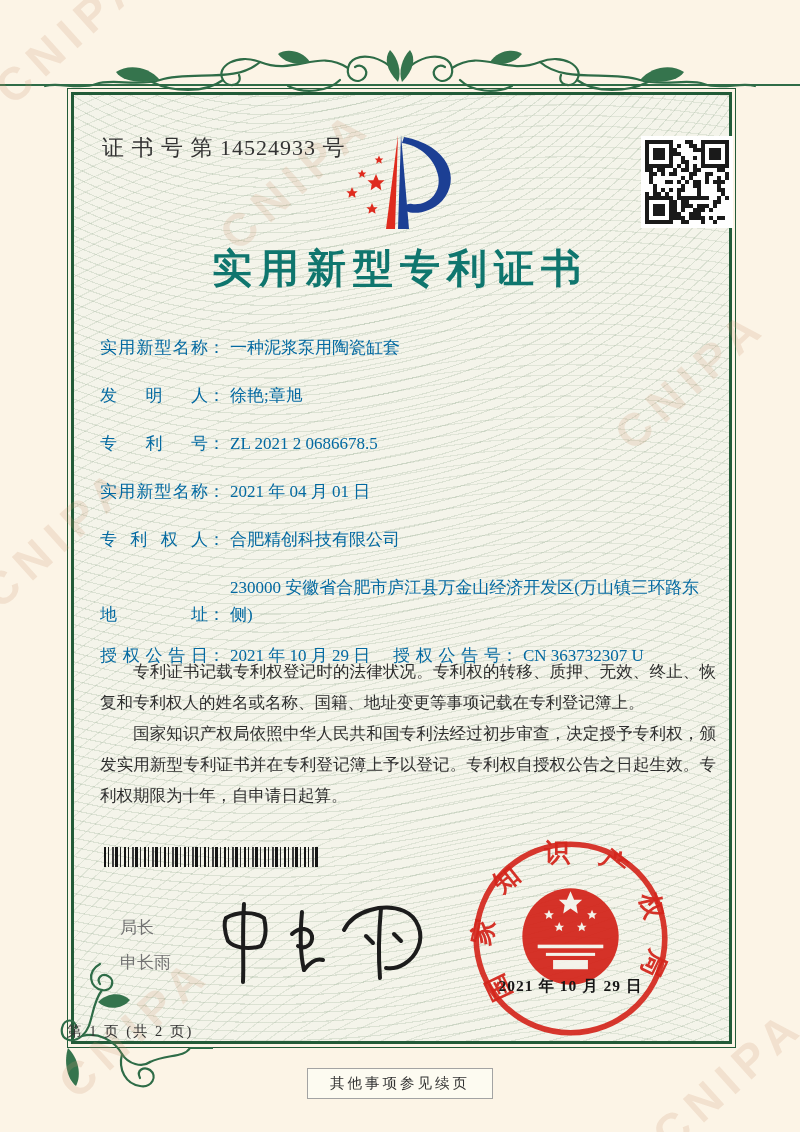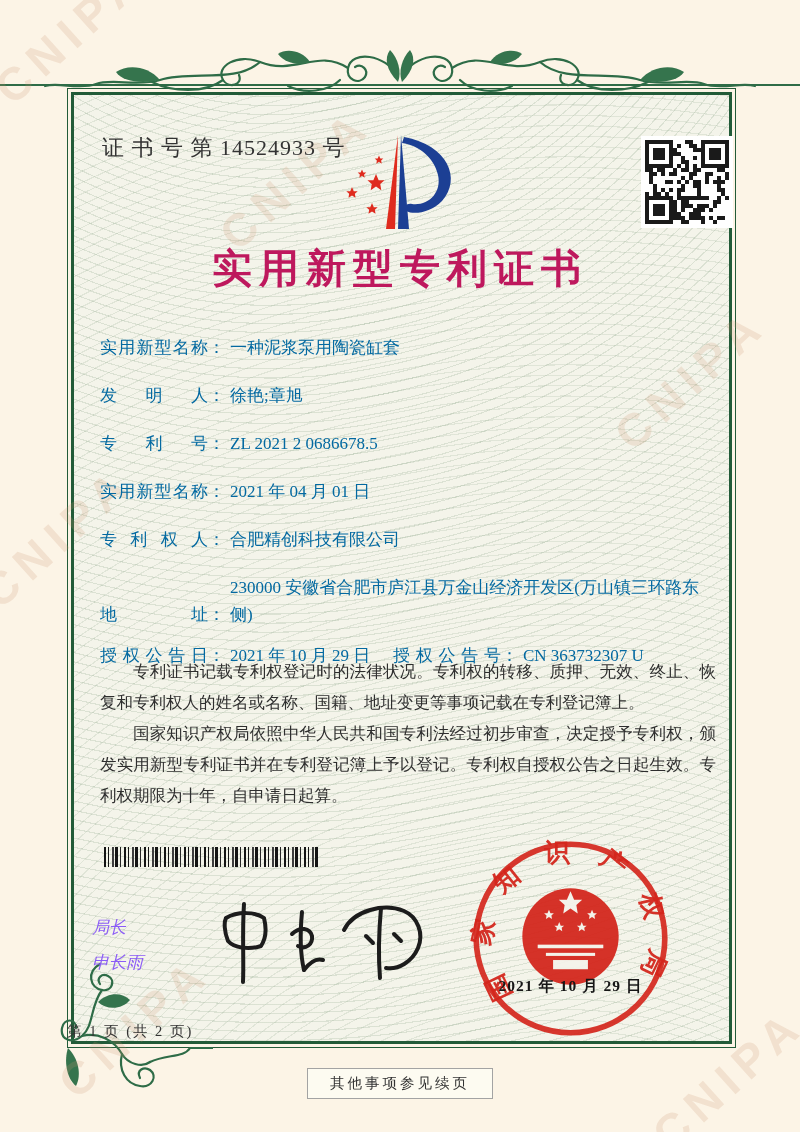--- a/index.html
+++ b/index.html
@@ -50,21 +50,21 @@
   .content { position:absolute; inset:0; z-index:4; }
 
   .cert-number { position:absolute; left:102px; top:133px; font-size:22px; letter-spacing:1px; color:#333; }
 
   .logo { position:absolute; left:330px; top:126px; }
 
   .qr-box { position:absolute; left:641px; top:136px; width:92px; height:92px; background:#fff; padding:4px; }
 
   .title {
     position:absolute; left:0; top:241px; width:800px;
-    text-align:center; font-size:40px; font-weight:bold; letter-spacing:7px; color:#be185d;
+    text-align:center; font-size:40px; font-weight:bold; letter-spacing:7px; color:#0f766e;
   }
 
   .fields { position:absolute; left:100px; top:334px; width:614px; font-size:17px; color:#0369a1; }
   .frow { display:flex; align-items:flex-start; line-height:27px; margin-bottom:21px; }
   .frow.addr { margin-bottom:14px;align-items:flex-end; }
   .flabel { flex:0 0 108px; text-align:justify; text-align-last:justify; }
   .fcolon { flex:0 0 auto; }
   .fvalue { flex:1; margin-left:5px; }
   .grant-pair { display:flex; }
   .grant-pair.first { flex:0 0 293px; }
@@ -76,21 +76,21 @@
     position:absolute; left:104px; top:847px; width:216px; height:20px;
     background:
       repeating-linear-gradient(90deg,
         #141414 0 2px, rgba(0,0,0,0) 2px 4px,
         #141414 4px 5px, rgba(0,0,0,0) 5px 8px,
         #3d3d3d 8px 10px, rgba(0,0,0,0) 10px 11px,
         #141414 11px 14px, rgba(0,0,0,0) 14px 16px,
         #262626 16px 17px, rgba(0,0,0,0) 17px 20px);
   }
 
-  .signer { position:absolute; left:92px; top:910px; font-size:17px; line-height:35px; color:#8b5cf6;font-style:italic; }
+  .signer { position:absolute; left:120px; top:910px; font-size:17px; line-height:35px; color:#737373; }
   .signature { position:absolute; left:216px; top:878px; }
 
   .seal { position:absolute; left:468px; top:836px; }
   .seal-date {
     position:absolute; left:468px; top:976px; width:205px;
     text-align:center; font-size:15.5px; font-weight:bold; letter-spacing:1px; color:#161616;
   }
 
   .page-info { position:absolute; left:67px; top:1022px; width:669px; font-size:14.5px; color:#333; letter-spacing:2px; }
 

